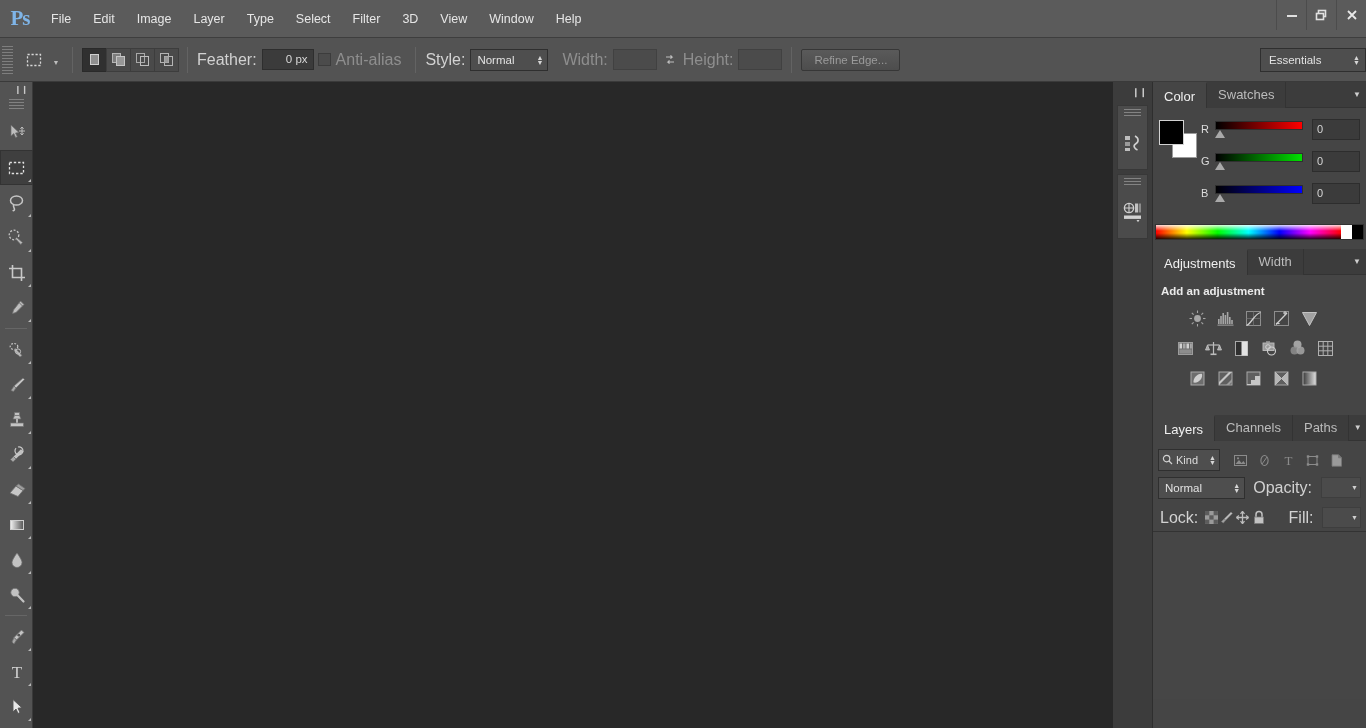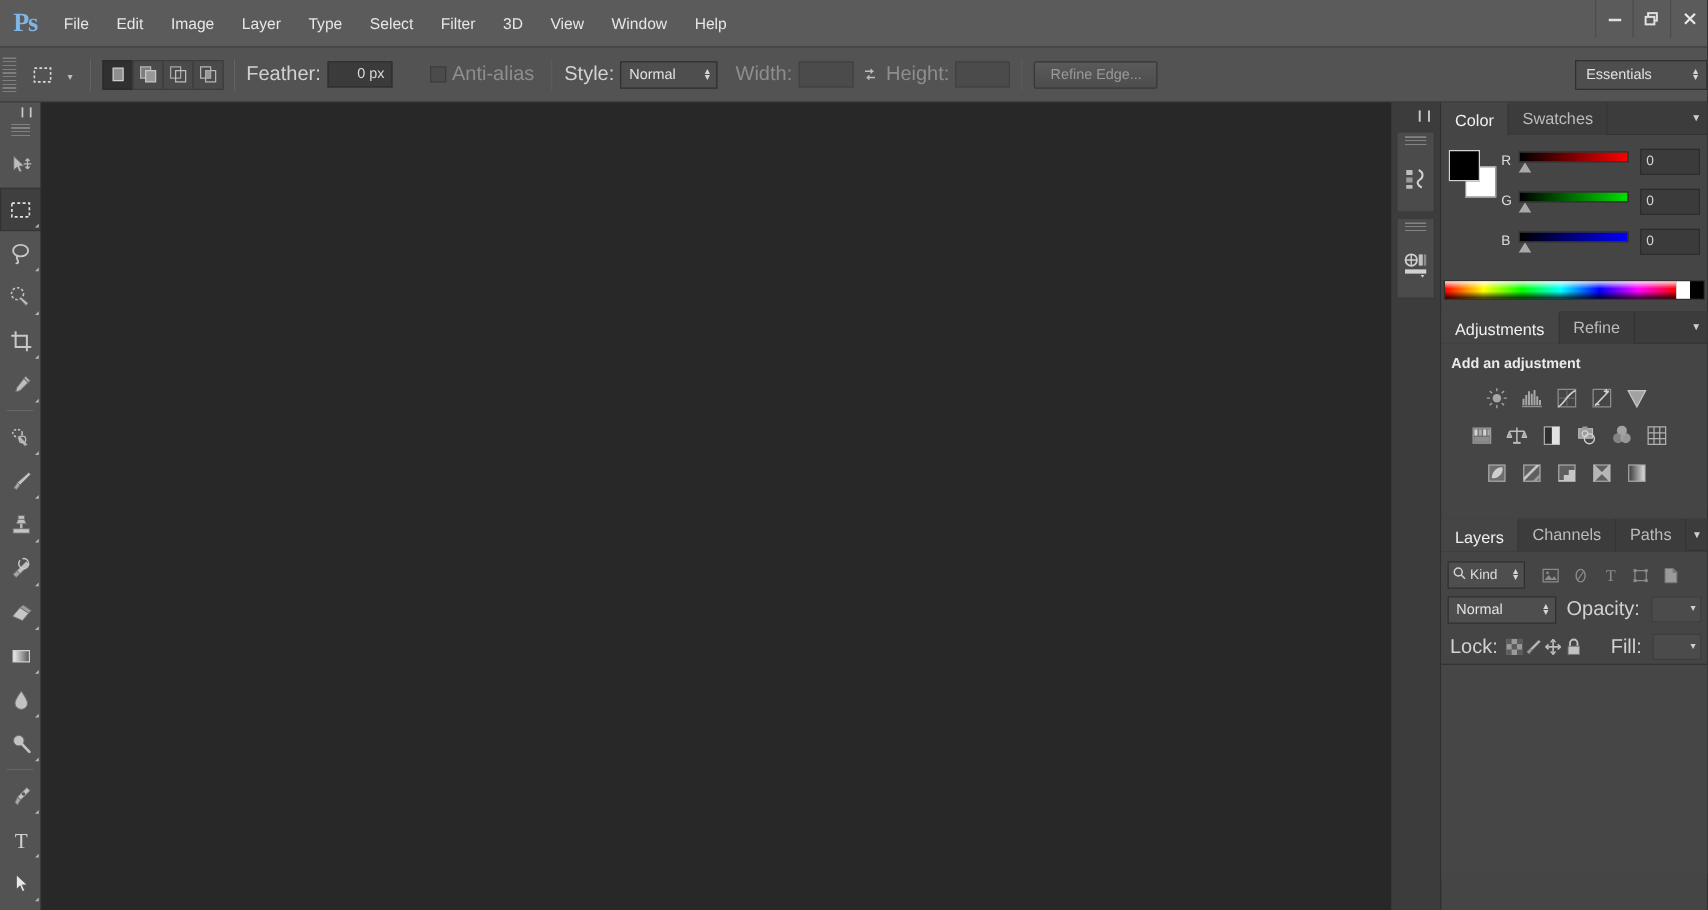--- a/index.html
+++ b/index.html
@@ -307,21 +307,21 @@
           <rect x="5.5" y="4.5" width="4" height="6" fill="#9a9a9a"></rect>
         </svg>
       </div>
     </div>
 
     <div class="opt-sep"></div>
 
     <div class="opt-label">Feather:</div>
     <div class="field" style="width:52px;text-align:right;">0 px</div>
 
-    <div style="display:flex;align-items:center;margin-left:30px;">
+    <div style="display:flex;align-items:center;margin-left:4px;">
       <div class="checkbox"></div>
       <div class="opt-label dim">Anti-alias</div>
     </div>
 
     <div class="opt-sep"></div>
 
     <div class="opt-label">Style:</div>
     <div class="select-box" style="width:78px;">
       <span>Normal</span>
       <span class="stepper">
@@ -580,21 +580,21 @@
       <div class="spectrum-wrap">
         <div class="spectrum"></div>
         <div class="spec-chip" style="background:#ffffff;"></div>
         <div class="spec-chip" style="background:#000000;"></div>
       </div>
     </div>
 
     <div class="panel" style="margin-top:9px;">
       <div class="tabrow">
         <div class="ptab active">Adjustments</div>
-        <div class="ptab">Refine</div>
+        <div class="ptab">Width</div>
         <div class="tab-fill"></div>
         <div class="panel-menu">▼</div>
       </div>
       <div class="panel-body" style="padding:8px 6px 10px;">
         <div class="adj-title">Add an adjustment</div>
 
         <div class="adj-row">
           <div class="adj-icon">
             <svg width="19" height="19" viewBox="0 0 19 19">
               <circle cx="9.5" cy="9.5" r="3.4" fill="#a6a6a6"></circle>

